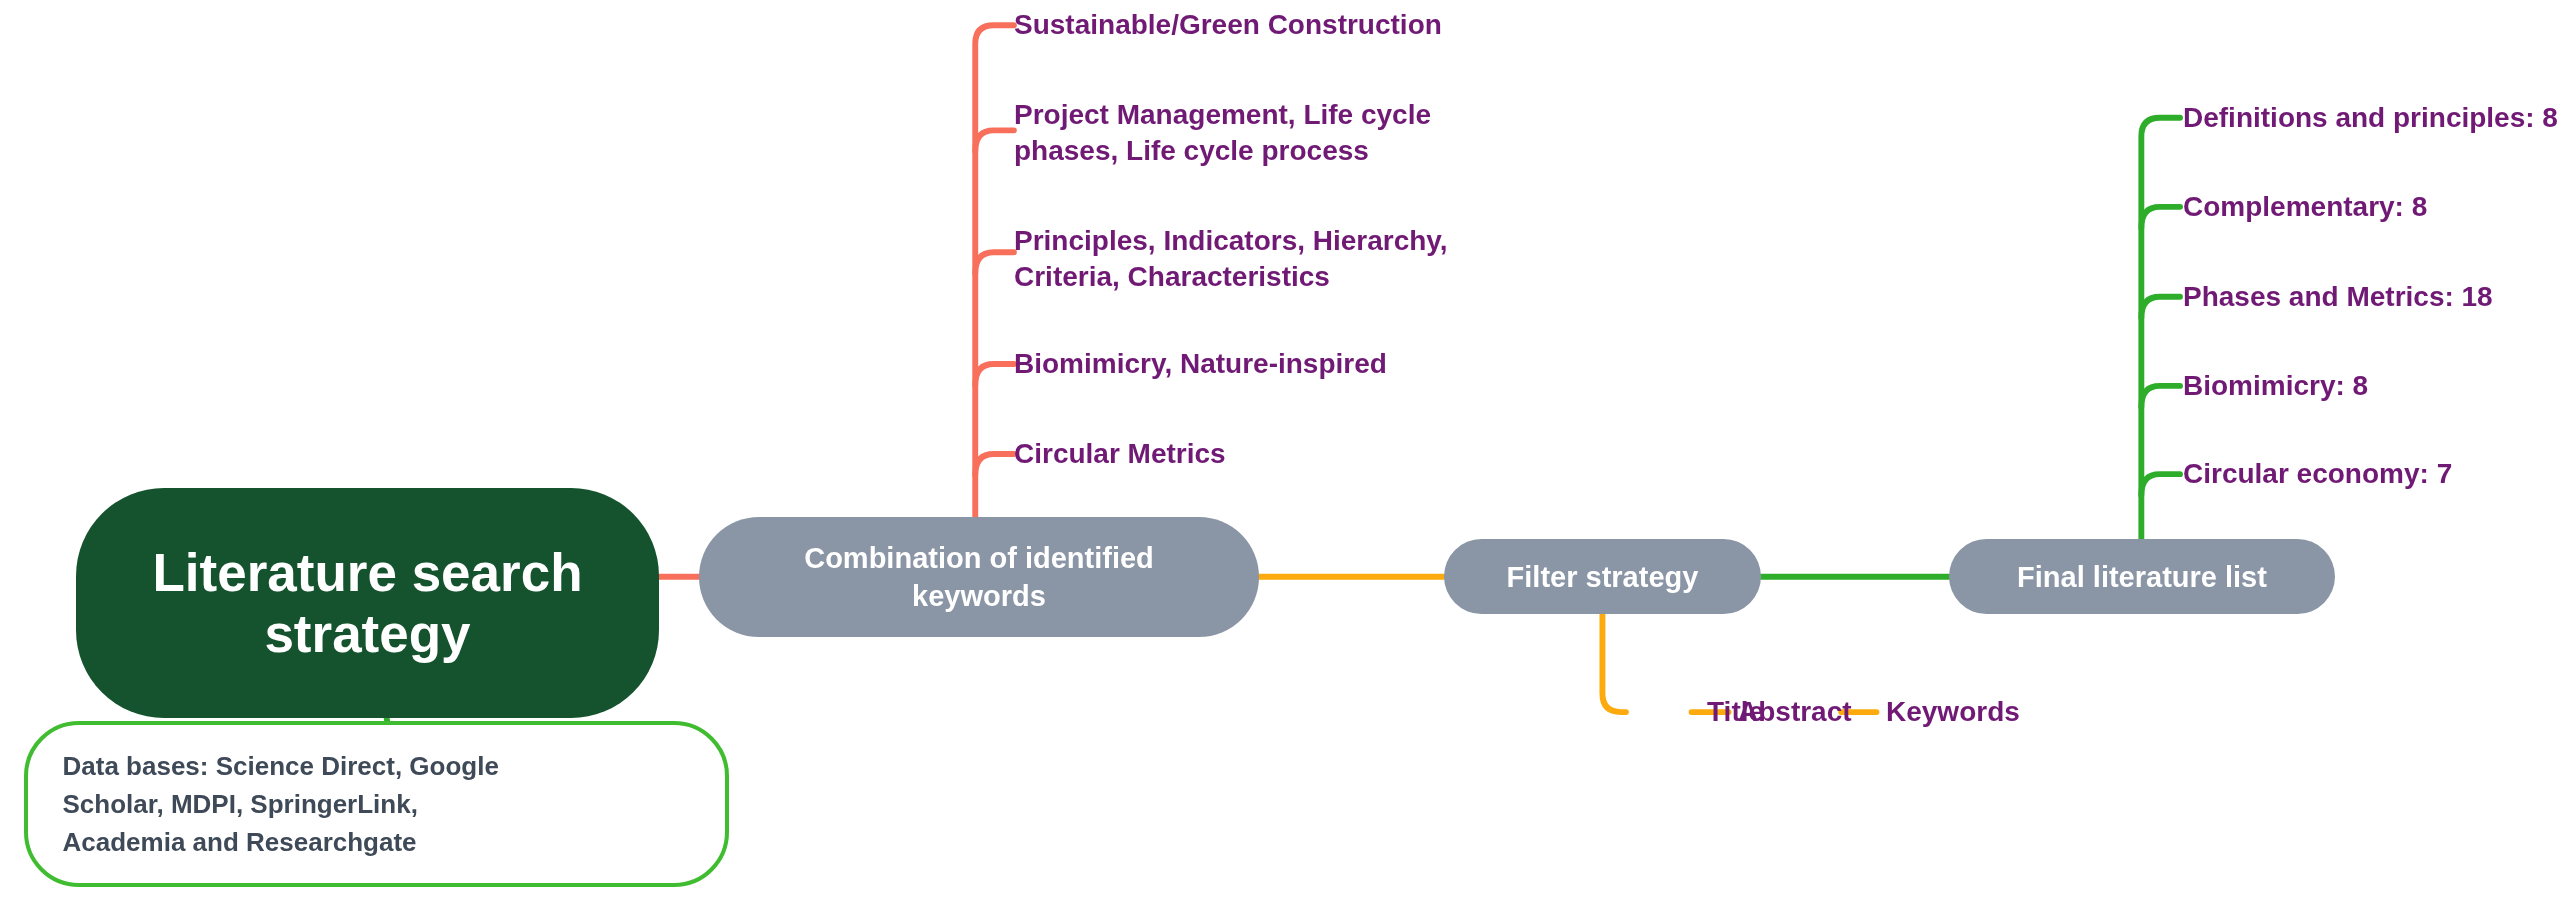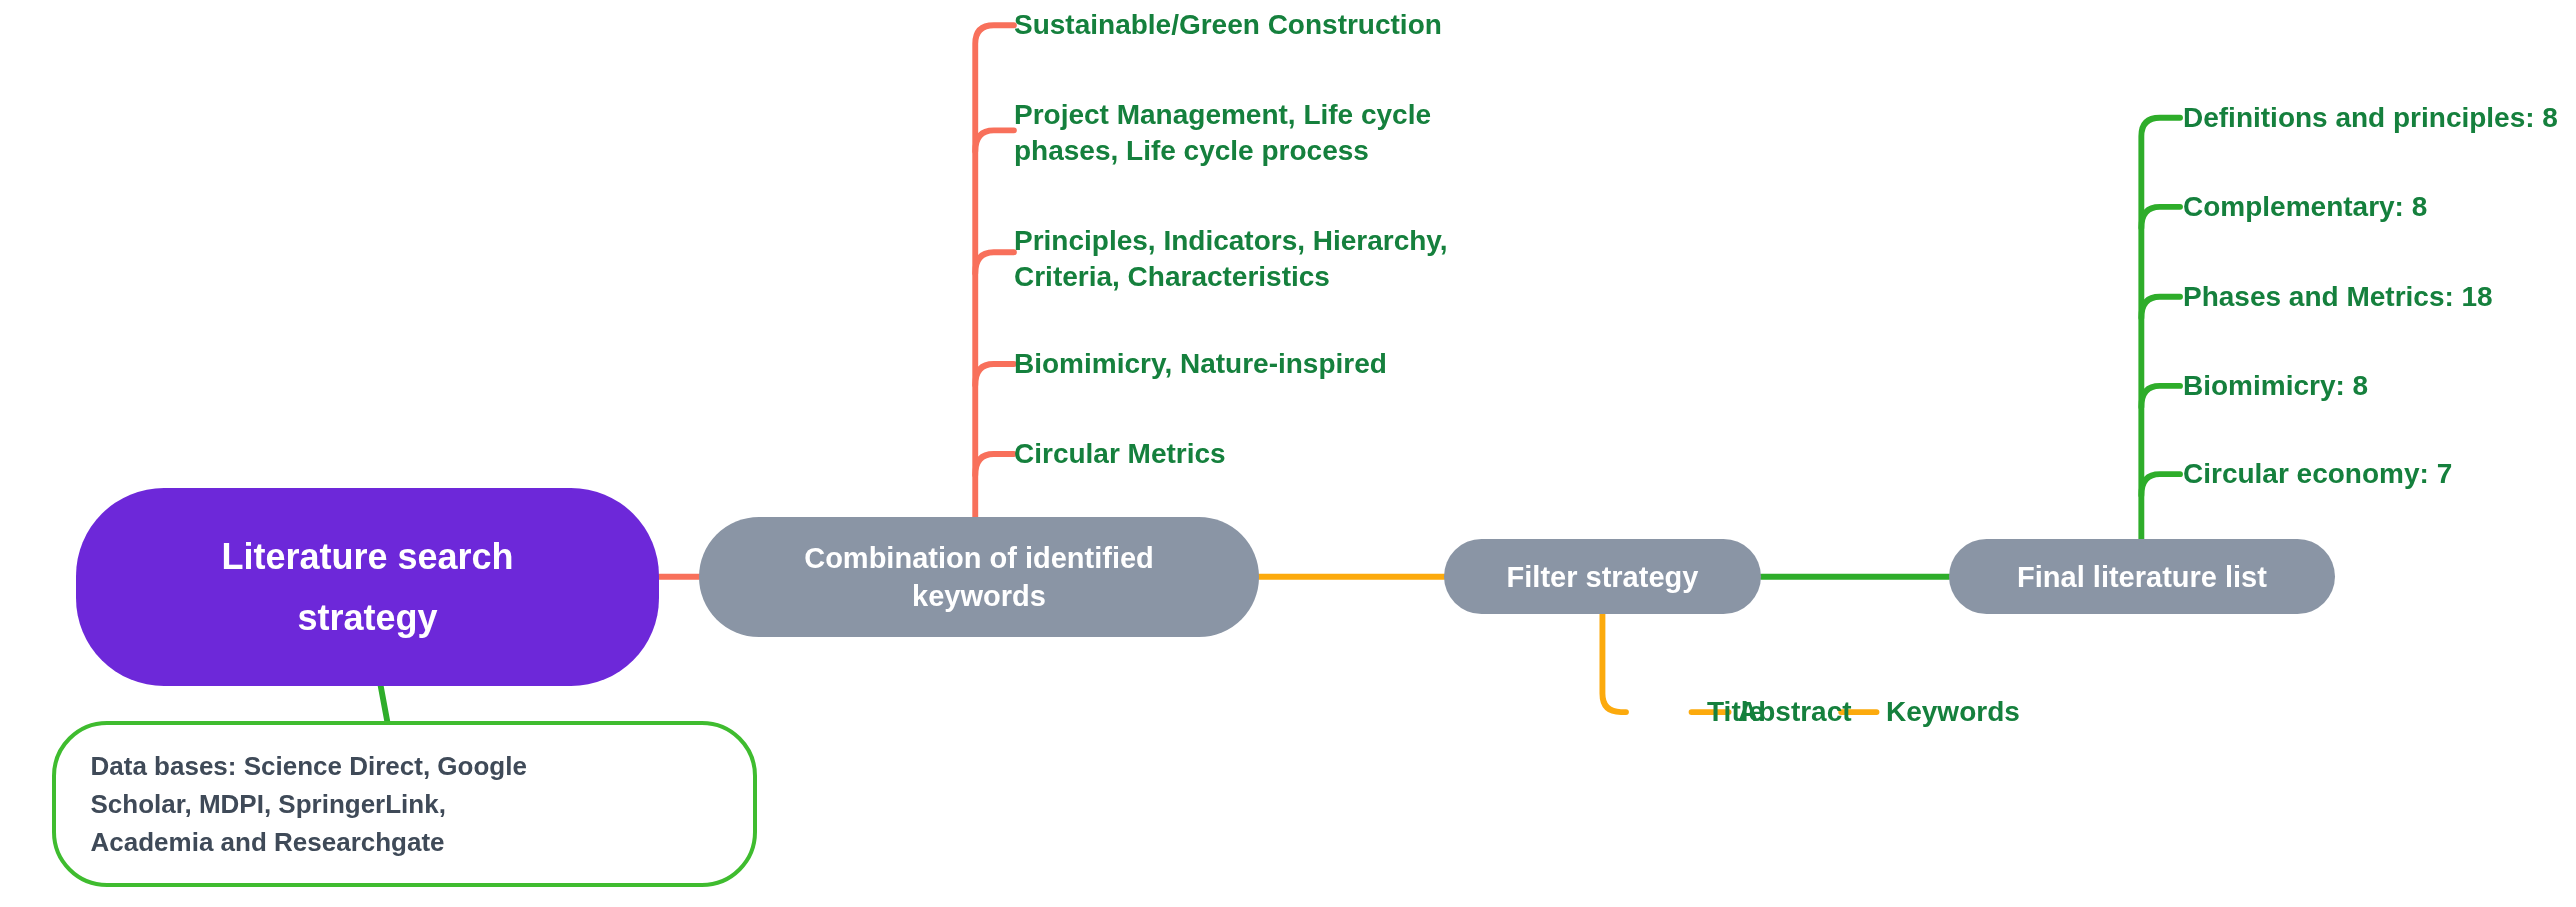--- a/index.html
+++ b/index.html
@@ -32,24 +32,24 @@
     align-items: center;
     justify-content: center;
     text-align: center;
     white-space: pre-line;
     color: #ffffff;
     font-weight: bold;
     cursor: default;
   }
   .node-root {
     left: 76px; top: 488px;
-    width: 583px; height: 198px;
+    width: 583px; height: 230px;
     border-radius: 88px;
-    background: #6d28d9;
-    font-size: 36px;
+    background: #14532d;
+    font-size: 53px;
     line-height: 61px;
   }
   .node-gray {
     background: #8a95a5;
     font-size: 29px;
     line-height: 38px;
   }
   .node-keywords {
     left: 699px; top: 517px;
     width: 560px; height: 120px;
@@ -73,26 +73,25 @@
     background: #ffffff;
     border: 4.2px solid #3fbc2f;
     color: #3f4a58;
     font-size: 26px;
     line-height: 38px;
     font-weight: bold;
     justify-content: flex-start;
     text-align: left;
     padding-left: 35px;
     padding-right: 17px;
-    margin-left: 28px;
   }
   .branch {
     position: absolute;
     transform: translateY(-50%);
-    color: #15803d;
+    color: #701a75;
     font-weight: bold;
     font-size: 28px;
     line-height: 36px;
     white-space: pre-line;
     cursor: default;
   }
   .kb { left: 1014px; }
   .kb-0 { top: 25px; }
   .kb-1 { top: 133px; }
   .kb-2 { top: 259px; }

